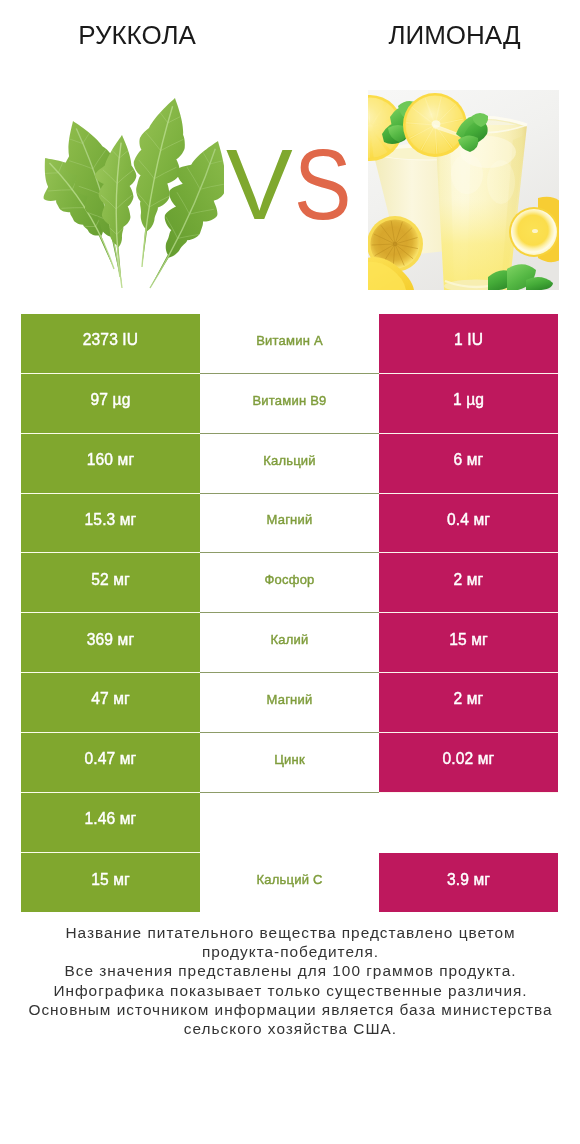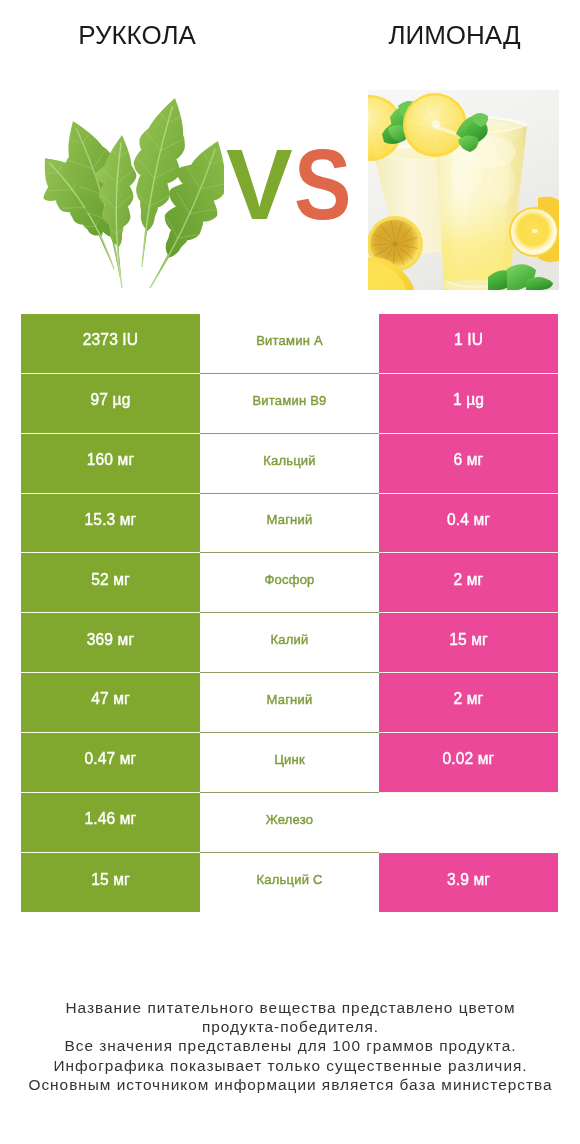--- a/index.html
+++ b/index.html
@@ -9,25 +9,25 @@
   #title-left{left:12px;width:250px;}
   #title-right{left:290px;width:329px;}
   .hero{position:absolute;}
   #hero-right{left:368px;top:90px;width:191px;height:200px;}
   #hero-left{left:38px;top:97px;width:186px;height:192px;}
   .table{position:absolute;left:21px;top:314px;width:537px;}
   .row{display:flex;height:59.85px;}
   .cell{display:flex;align-items:center;justify-content:center;width:179px;box-sizing:border-box;font-size:15.6px;font-weight:400;-webkit-text-stroke:0.42px currentColor;padding-bottom:6px;letter-spacing:0.1px;}
   .cleft{background:#80a72e;color:#fff;border-bottom:1.5px solid #fbfde8;}
   .cmid{background:#fff;color:#7f9d3c;border-bottom:1.2px solid #8d9c69;font-size:13px;letter-spacing:0.22px;}
-  .cright{background:#ec4899;color:#fff;border-bottom:1.5px solid #fdf3ec;}
+  .cright{background:#be185d;color:#fff;border-bottom:1.5px solid #fdf3ec;}
   .row:last-child .cell{border-bottom:none;}
-  .foot{position:absolute;left:0;top:998px;width:580px;text-align:center;font-size:15.4px;letter-spacing:1.0px;color:#333333;line-height:19.2px;-webkit-font-smoothing:antialiased;}
+  .foot{position:absolute;left:0;top:923px;width:580px;text-align:center;font-size:15.4px;letter-spacing:1.0px;color:#333333;line-height:19.2px;-webkit-font-smoothing:antialiased;}
   .foot > div{text-indent:1px;}
-  #vs{position:absolute;left:226px;top:134px;font-size:100px;line-height:100px;font-weight:700;letter-spacing:0px;}
+  #vs{position:absolute;left:226px;top:134px;font-size:100px;line-height:100px;font-weight:400;letter-spacing:0px;}
   #vs .v{color:#7fa82e;}
   #vs .s{color:#e0684a;display:inline-block;transform:scaleX(0.86);transform-origin:left center;margin-left:1px;}
 </style>
 </head>
 <body>
 
 <div class="page">
   <div class="title" id="title-left">РУККОЛА</div>
   <div class="title" id="title-right">ЛИМОНАД</div>
   <div class="hero" id="hero-left">
@@ -332,28 +332,28 @@
         <div class="cell cmid">Магний</div>
         <div class="cell cright">2 мг</div>
       </div>
       <div class="row">
         <div class="cell cleft">0.47 мг</div>
         <div class="cell cmid">Цинк</div>
         <div class="cell cright">0.02 мг</div>
       </div>
       <div class="row">
         <div class="cell cleft">1.46 мг</div>
-        <div class="cell cmid">Железо</div>
       </div>
       <div class="row">
         <div class="cell cleft">15 мг</div>
         <div class="cell cmid">Кальций C</div>
         <div class="cell cright">3.9 мг</div>
       </div>
     </div>
   <div class="foot" id="foot">
       <div>Название питательного вещества представлено цветом</div>
       <div>продукта-победителя.</div>
       <div>Все значения представлены для 100 граммов продукта.</div>
       <div>Инфографика показывает только существенные различия.</div>
       <div>Основным источником информации является база министерства</div>
+      <div>сельского хозяйства США.</div>
     </div>
 </div>
 
 </body></html>

